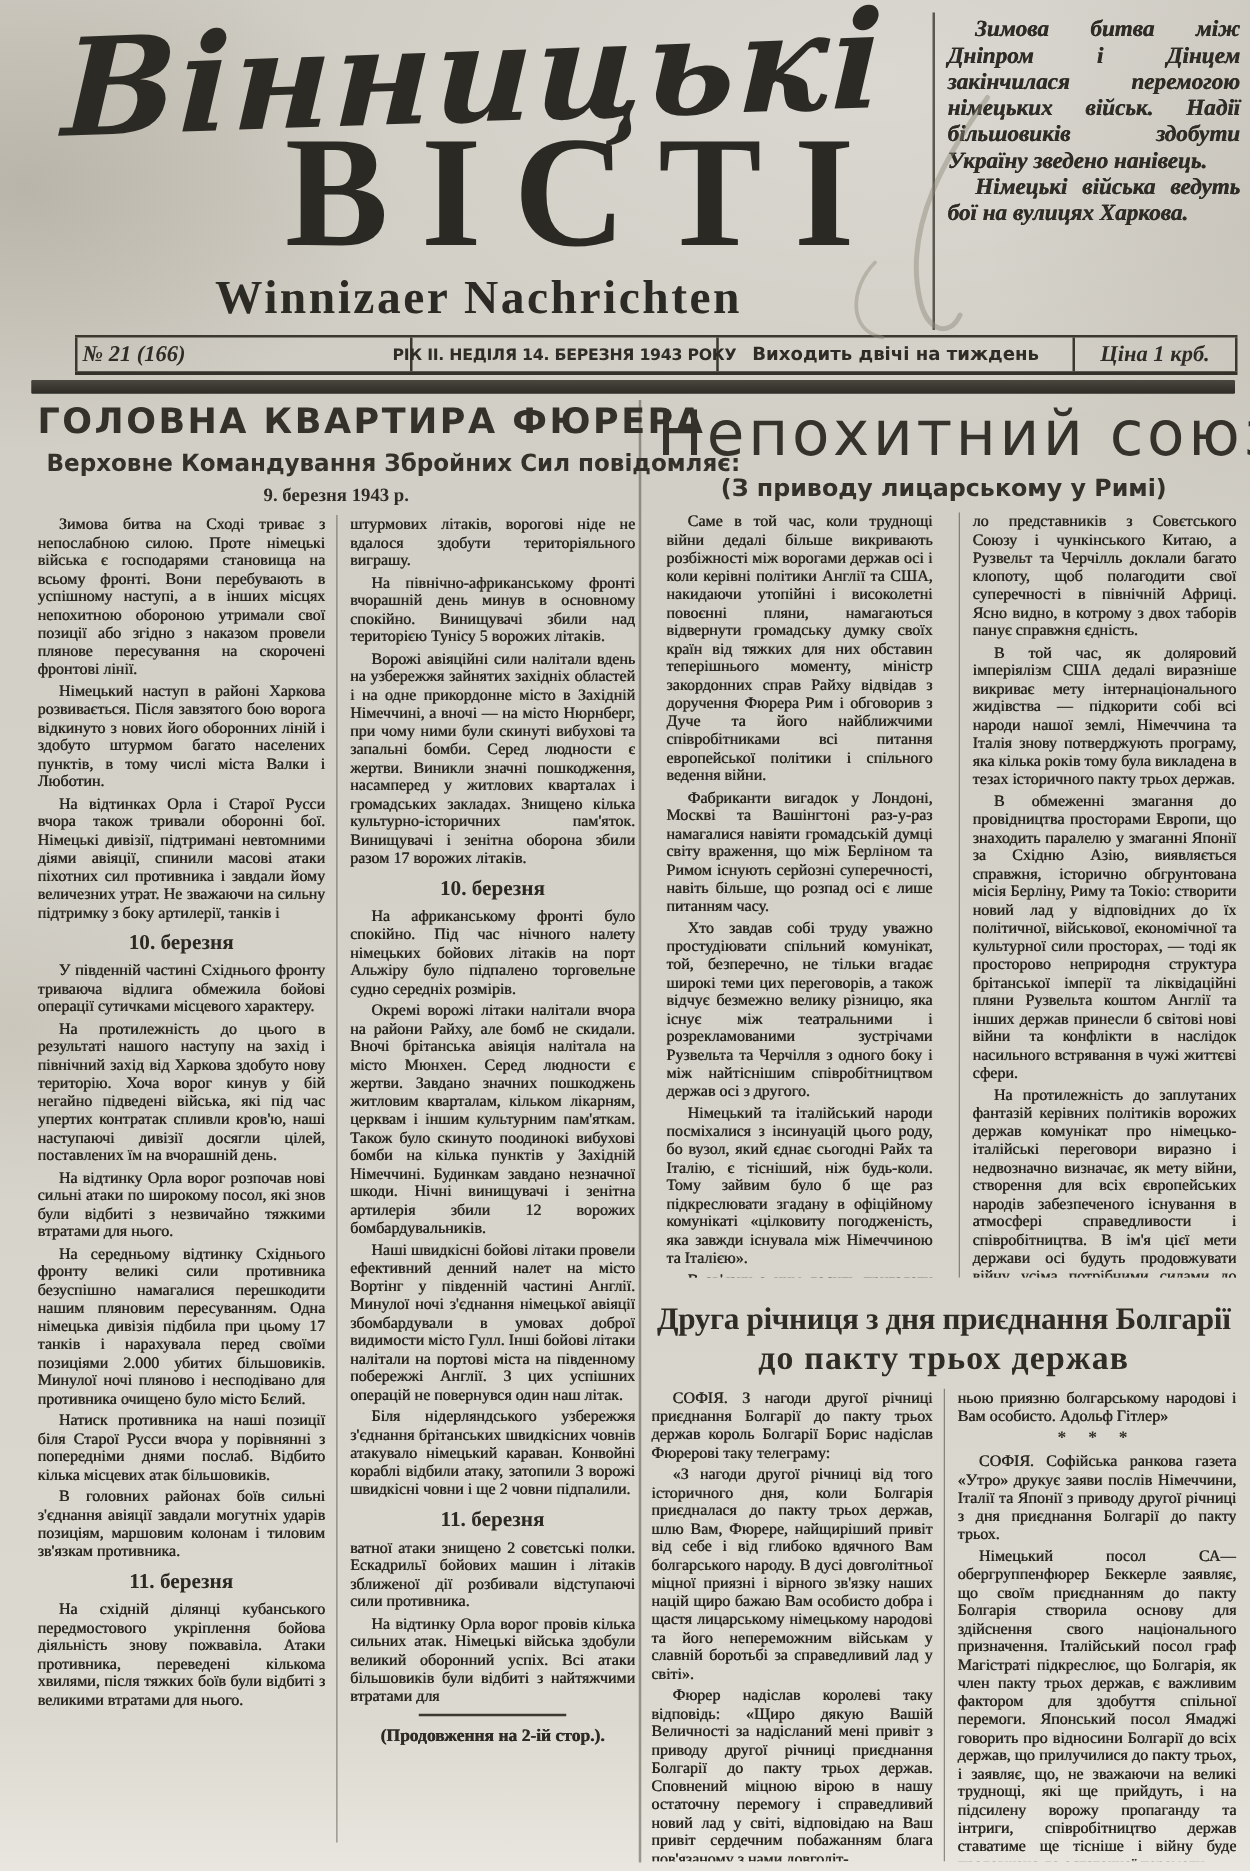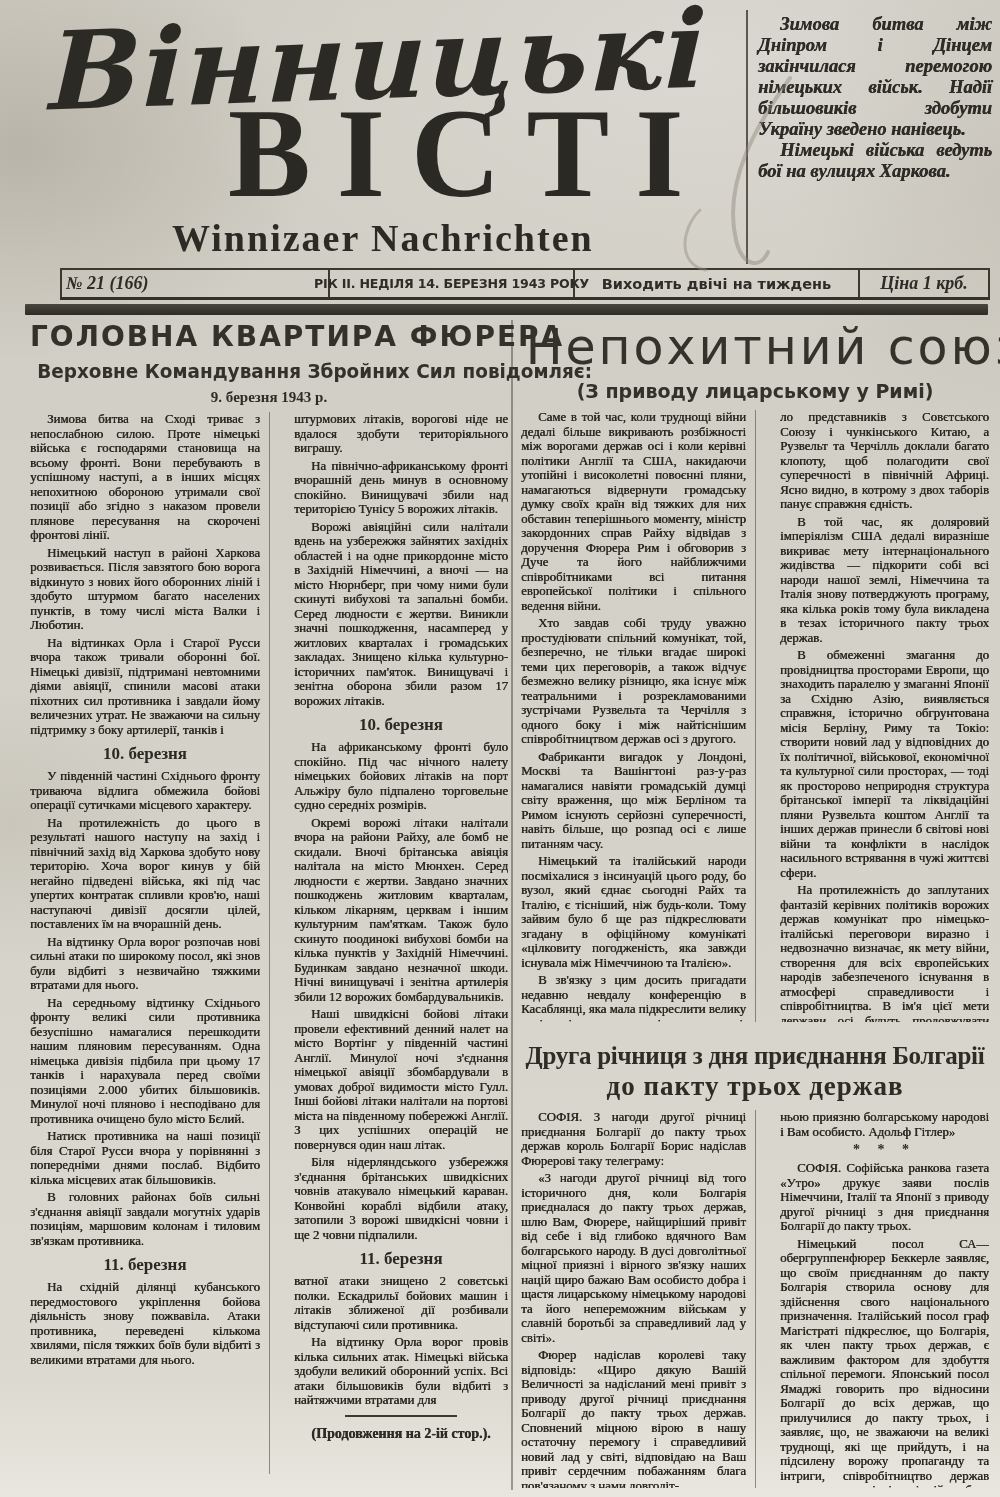--- a/index.html
+++ b/index.html
@@ -55,21 +55,21 @@
     font-style:italic; font-weight:bold; font-size:18px; justify-content:flex-start; padding-left:4px;}
   .infobar .cell.c2{ width:245px; font-family:"DejaVu Sans",sans-serif; font-weight:bold; font-size:12.6px; letter-spacing:-.2px;}
   .infobar .cell.c3{ width:285px; font-family:"DejaVu Sans",sans-serif; font-weight:bold; font-size:14.5px;}
   .infobar .cell.c4{ flex:1; font-style:italic; font-weight:bold; font-size:18px;}
   .thick-rule{ position:absolute; left:25px; top:304px; width:963px; height:11px;
     background:linear-gradient(180deg,#4a473f,#2d2b25); border-radius:1px; }
   
   .article{ position:absolute; }
   .article .cols{ display:flex; }
   .article .col{ width:50%; padding-right:9px; overflow:hidden; }
-  .article .col.col-r{ border-left:1px solid rgba(70,64,52,.55); padding-right:0; padding-left:24px; }
+  .article .col.col-r{ border-left:1px solid rgba(70,64,52,.55); padding-right:0; padding-left:10px; }
   .t-p,.t-pn{
     font-size:12.8px; line-height:14.5px; text-align:justify;
     color:#2b2922; text-shadow:.4px 0 0 #2b2922; margin:0 0 3px 0;
   }
   .t-p{ text-indent:17px; }
   .t-pn{ text-indent:0; }
   .t-date{ text-align:center; font-weight:bold; font-size:17px; margin:7px 0 5px 0; color:#2b2922;}
   .t-stars{ text-align:center; font-weight:bold; font-size:14px; letter-spacing:7px; margin:2px 0 3px 0;}
   .t-rule{ border-top:2px solid #3c3930; width:52%; margin:7px auto 5px auto; height:0;}
   .t-cont{ text-align:center; font-weight:bold; font-size:14px; margin-top:9px; text-shadow:.4px 0 0 #2b2922;}
@@ -91,21 +91,21 @@
   .union{ left:521px; top:318px; width:468px; }
   .union h1{
     font-family:"DejaVu Sans",sans-serif; font-weight:normal; font-size:50px;
     letter-spacing:3px; text-align:center; white-space:nowrap; color:#34322b;
     transform:scaleX(.98); transform-origin:center;
   }
   .union h2{
     font-family:"DejaVu Sans",sans-serif; font-weight:bold; font-size:19px;
     text-align:center; margin:4px 0 8px 0; color:#33312a;
   }
-  .union .cols .col{ height:612px; }
+  .union .cols .col{ height:612px;margin-left:12px; }
   
   .bulgaria{ left:521px; top:1040px; width:468px; }
   .bulgaria h1{
     font-family:"Liberation Serif",serif; font-weight:bold; text-align:center;
     font-size:25px; line-height:31px; color:#2e2c25; letter-spacing:-.3px;
     white-space:nowrap;
   }
   .bulgaria h1 .l2{ font-size:27px; letter-spacing:1px; }
   .bulgaria .cols{ margin-top:8px; }
   .bulgaria .cols .col{ height:378px; }
@@ -176,22 +176,22 @@
   </section>
 
   <div class="main-divider"></div>
 
   <section class="article union">
     <h1>Непохитний союз</h1>
     <h2>(З приводу лицарському у Римі)</h2>
     <div class="cols">
       <div class="col">
           <p class="t-p">Саме в той час, коли труднощі війни дедалі більше викривають розбіжності між ворогами держав осі і коли керівні політики Англії та США, накидаючи утопійні і високолетні повоєнні пляни, намагаються відвернути громадську думку своїх країн від тяжких для них обставин теперішнього моменту, міністр закордонних справ Райху відвідав з доручення Фюрера Рим і обговорив з Дуче та його найближчими співробітниками всі питання европейської політики і спільного ведення війни.</p>
+          <p class="t-p">Фабриканти вигадок у Лондоні, Москві та Вашінгтоні раз-у-раз намагалися навіяти громадській думці світу враження, що між Берліном та Римом існують серйозні суперечності, навіть більше, що розпад осі є лише питанням часу.</p>
           <p class="t-p">Хто завдав собі труду уважно простудіювати спільний комунікат, той, безперечно, не тільки вгадає широкі теми цих переговорів, а також відчує безмежно велику різницю, яка існує між театральними і розрекламованими зустрічами Рузвельта та Черчілля з одного боку і між найтіснішим співробітництвом держав осі з другого.</p>
-          <p class="t-p">Фабриканти вигадок у Лондоні, Москві та Вашінгтоні раз-у-раз намагалися навіяти громадській думці світу враження, що між Берліном та Римом існують серйозні суперечності, навіть більше, що розпад осі є лише питанням часу.</p>
           <p class="t-p">Німецький та італійський народи посміхалися з інсинуацій цього роду, бо вузол, який єднає сьогодні Райх та Італію, є тісніший, ніж будь-коли. Тому зайвим було б ще раз підкреслювати згадану в офіційному комунікаті «цілковиту погодженість, яка завжди існувала між Німеччиною та Італією».</p>
           <p class="t-p">В зв'язку з цим досить пригадати недавню невдалу конференцію в Касаблянці, яка мала підкреслити велику солідарність противників держав осі, проте на якій не бу</p>
         </div>
       <div class="col col-r">
           <p class="t-pn">ло представників з Совєтського Союзу і чункінського Китаю, а Рузвельт та Черчілль доклали багато клопоту, щоб полагодити свої суперечності в північній Африці. Ясно видно, в котрому з двох таборів панує справжня єдність.</p>
           <p class="t-p">В той час, як доляровий імперіялізм США дедалі виразніше викриває мету інтернаціонального жидівства — підкорити собі всі народи нашої землі, Німеччина та Італія знову потверджують програму, яка кілька років тому була викладена в тезах історичного пакту трьох держав.</p>
           <p class="t-p">В обмеженні змагання до провідництва просторами Европи, що знаходить паралелю у змаганні Японії за Східню Азію, виявляється справжня, історично обгрунтована місія Берліну, Риму та Токіо: створити новий лад у відповідних до їх політичної, військової, економічної та культурної сили просторах, — тоді як просторово неприродня структура брітанської імперії та ліквідаційні пляни Рузвельта коштом Англії та інших держав принесли б світові нові війни та конфлікти в наслідок насильного встрявання в чужі життєві сфери.</p>
           <p class="t-p">На протилежність до заплутаних фантазій керівних політиків ворожих держав комунікат про німецько-італійські переговори виразно і недвозначно визначає, як мету війни, створення для всіх європейських народів забезпеченого існування в атмосфері справедливости і співробітництва. В ім'я цієї мети держави осі будуть продовжувати війну усіма потрібними силами до цілковитого знищення ворожих військ і до остаточного усунення смертельної небезпеки більшовизації Европи.</p>
         </div>
     </div>

